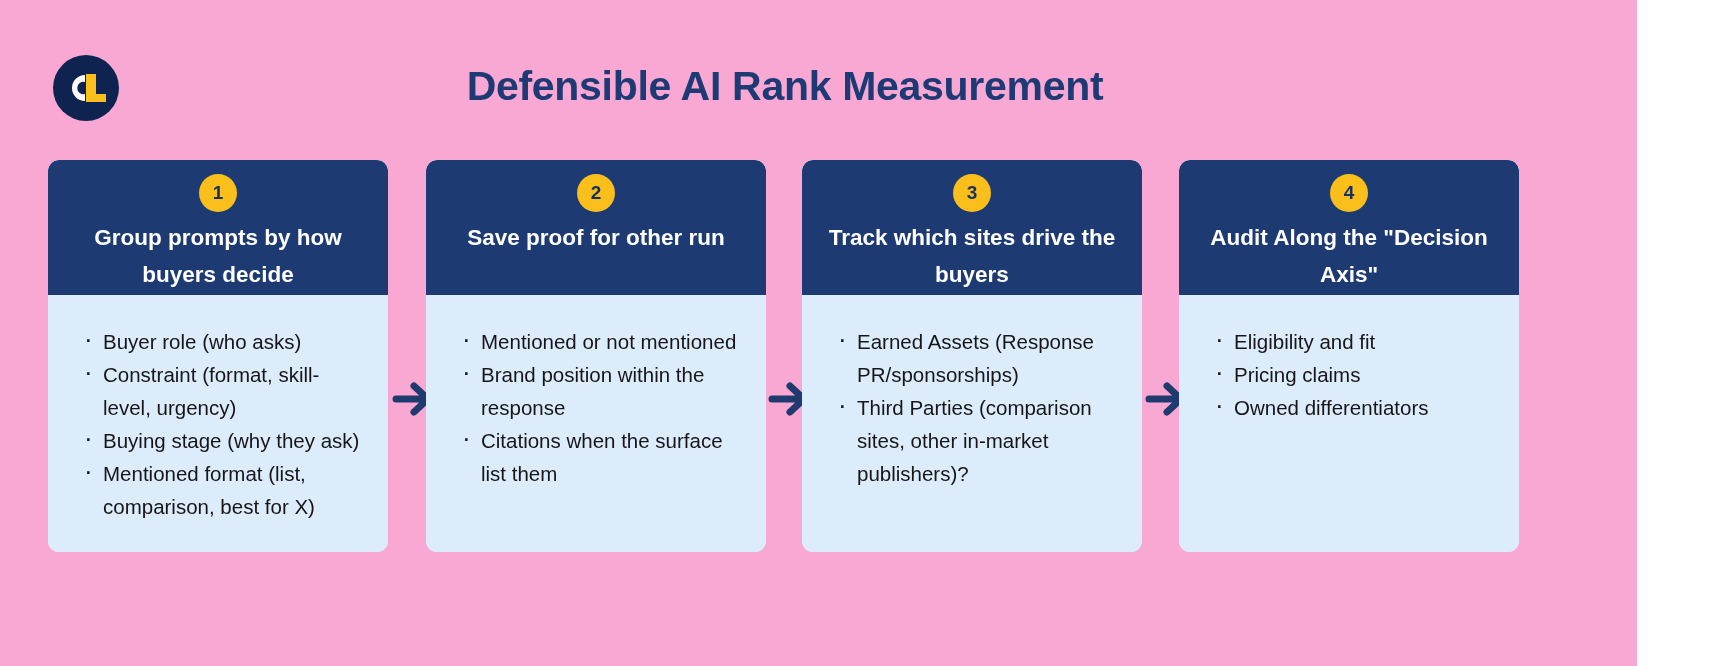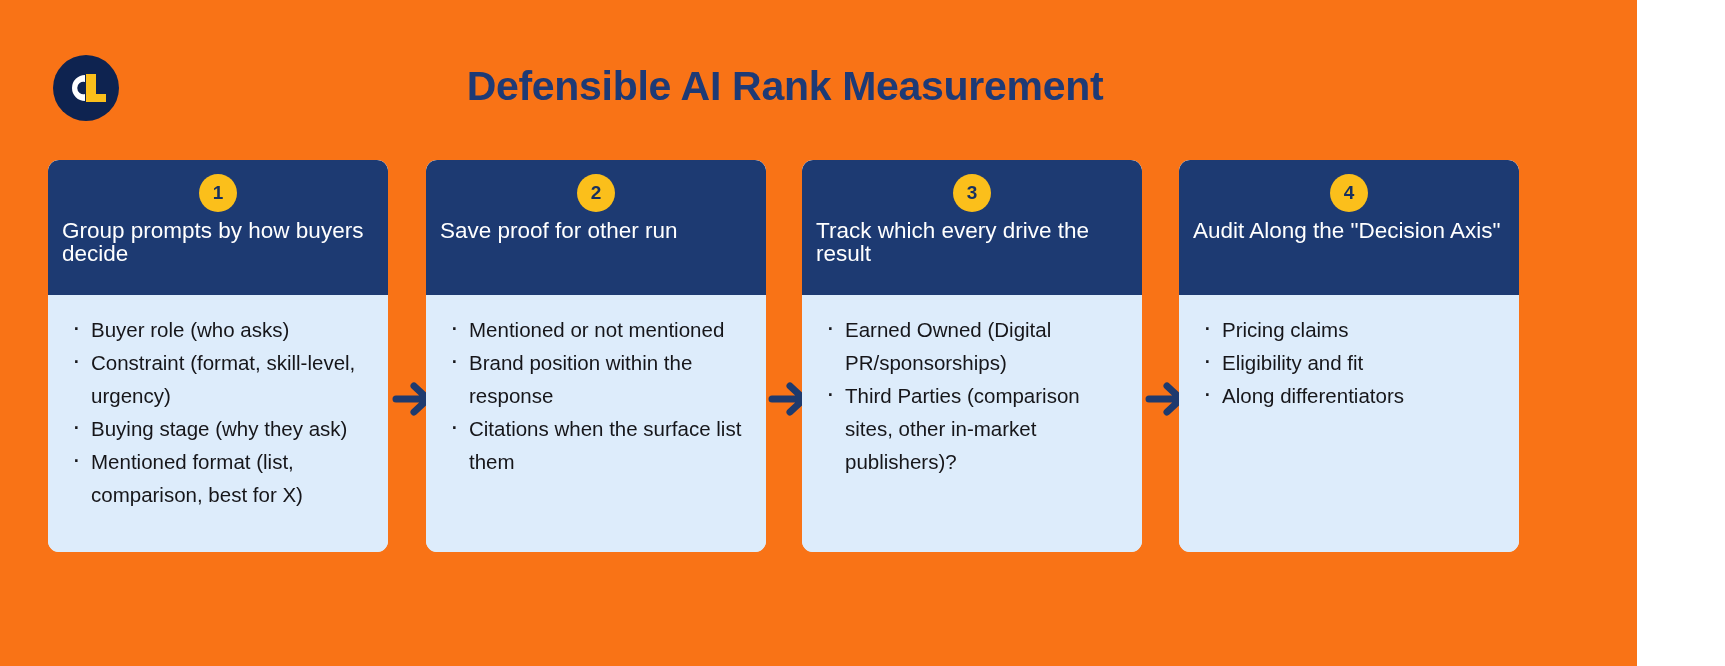--- a/index.html
+++ b/index.html
@@ -9,21 +9,21 @@
     height: 666px;
     background: #ffffff;
     font-family: "Liberation Sans", sans-serif;
     overflow: hidden;
   }
 
   .page {
     position: relative;
     width: 1637px;
     height: 666px;
-    background: #f97316;
+    background: #f9a8d4;
   }
 
   
   .header-row {
     position: absolute;
     top: 0;
     left: 0;
     width: 1725px;
     height: 160px;
   }
@@ -110,34 +110,35 @@
     display: flex;
     align-items: center;
     justify-content: center;
     flex: 0 0 auto;
     margin-bottom: 7px;
   }
 
   .card-title {
     color: #ffffff;
     font-size: 22.5px;
-    font-weight: normal;
-    line-height: 23px;
+    font-weight: bold;
+    line-height: 37px;
+    text-align: center;
     width: 100%;
   }
 
   .card-body {
     flex: 1 1 auto;
     padding: 18px 16px 16px 18px;
     background: #ddecfb;
   }
 
   .bullets {
     list-style: none;
-    margin: 0;
+    margin: 12px;
     padding: 0;
   }
 
   .bullets li {
     position: relative;
     padding-left: 25px;
     font-size: 20.5px;
     line-height: 33px;
     color: #16161a;
   }
@@ -217,42 +218,42 @@
       </div>
     </div>
 
     <svg class="arrow arrow-2" viewBox="0 0 46 46">
       <path d="M4 23 L35 23 M22 10 L36 23 L22 36" stroke="#1e3a6e" stroke-width="7" stroke-linecap="round" stroke-linejoin="round" fill="none"></path>
     </svg>
 
     <div class="card card-3">
       <div class="card-head">
         <div class="badge">3</div>
-        <div class="card-title">Track which every drive the result</div>
-      </div>
-      <div class="card-body">
-        <ul class="bullets">
-          <li>Earned Owned (Digital PR/sponsorships)</li>
+        <div class="card-title">Track which sites drive the buyers</div>
+      </div>
+      <div class="card-body">
+        <ul class="bullets">
+          <li>Earned Assets (Response PR/sponsorships)</li>
           <li>Third Parties (comparison sites, other in-market publishers)?</li>
         </ul>
       </div>
     </div>
 
     <svg class="arrow arrow-3" viewBox="0 0 46 46">
       <path d="M4 23 L35 23 M22 10 L36 23 L22 36" stroke="#1e3a6e" stroke-width="7" stroke-linecap="round" stroke-linejoin="round" fill="none"></path>
     </svg>
 
     <div class="card card-4">
       <div class="card-head">
         <div class="badge">4</div>
         <div class="card-title">Audit Along the "Decision Axis"</div>
       </div>
       <div class="card-body">
         <ul class="bullets">
+          <li>Eligibility and fit</li>
           <li>Pricing claims</li>
-          <li>Eligibility and fit</li>
-          <li>Along differentiators</li>
+          <li>Owned differentiators</li>
         </ul>
       </div>
     </div>
 
   </div>
 </div>
 
 </body></html>

